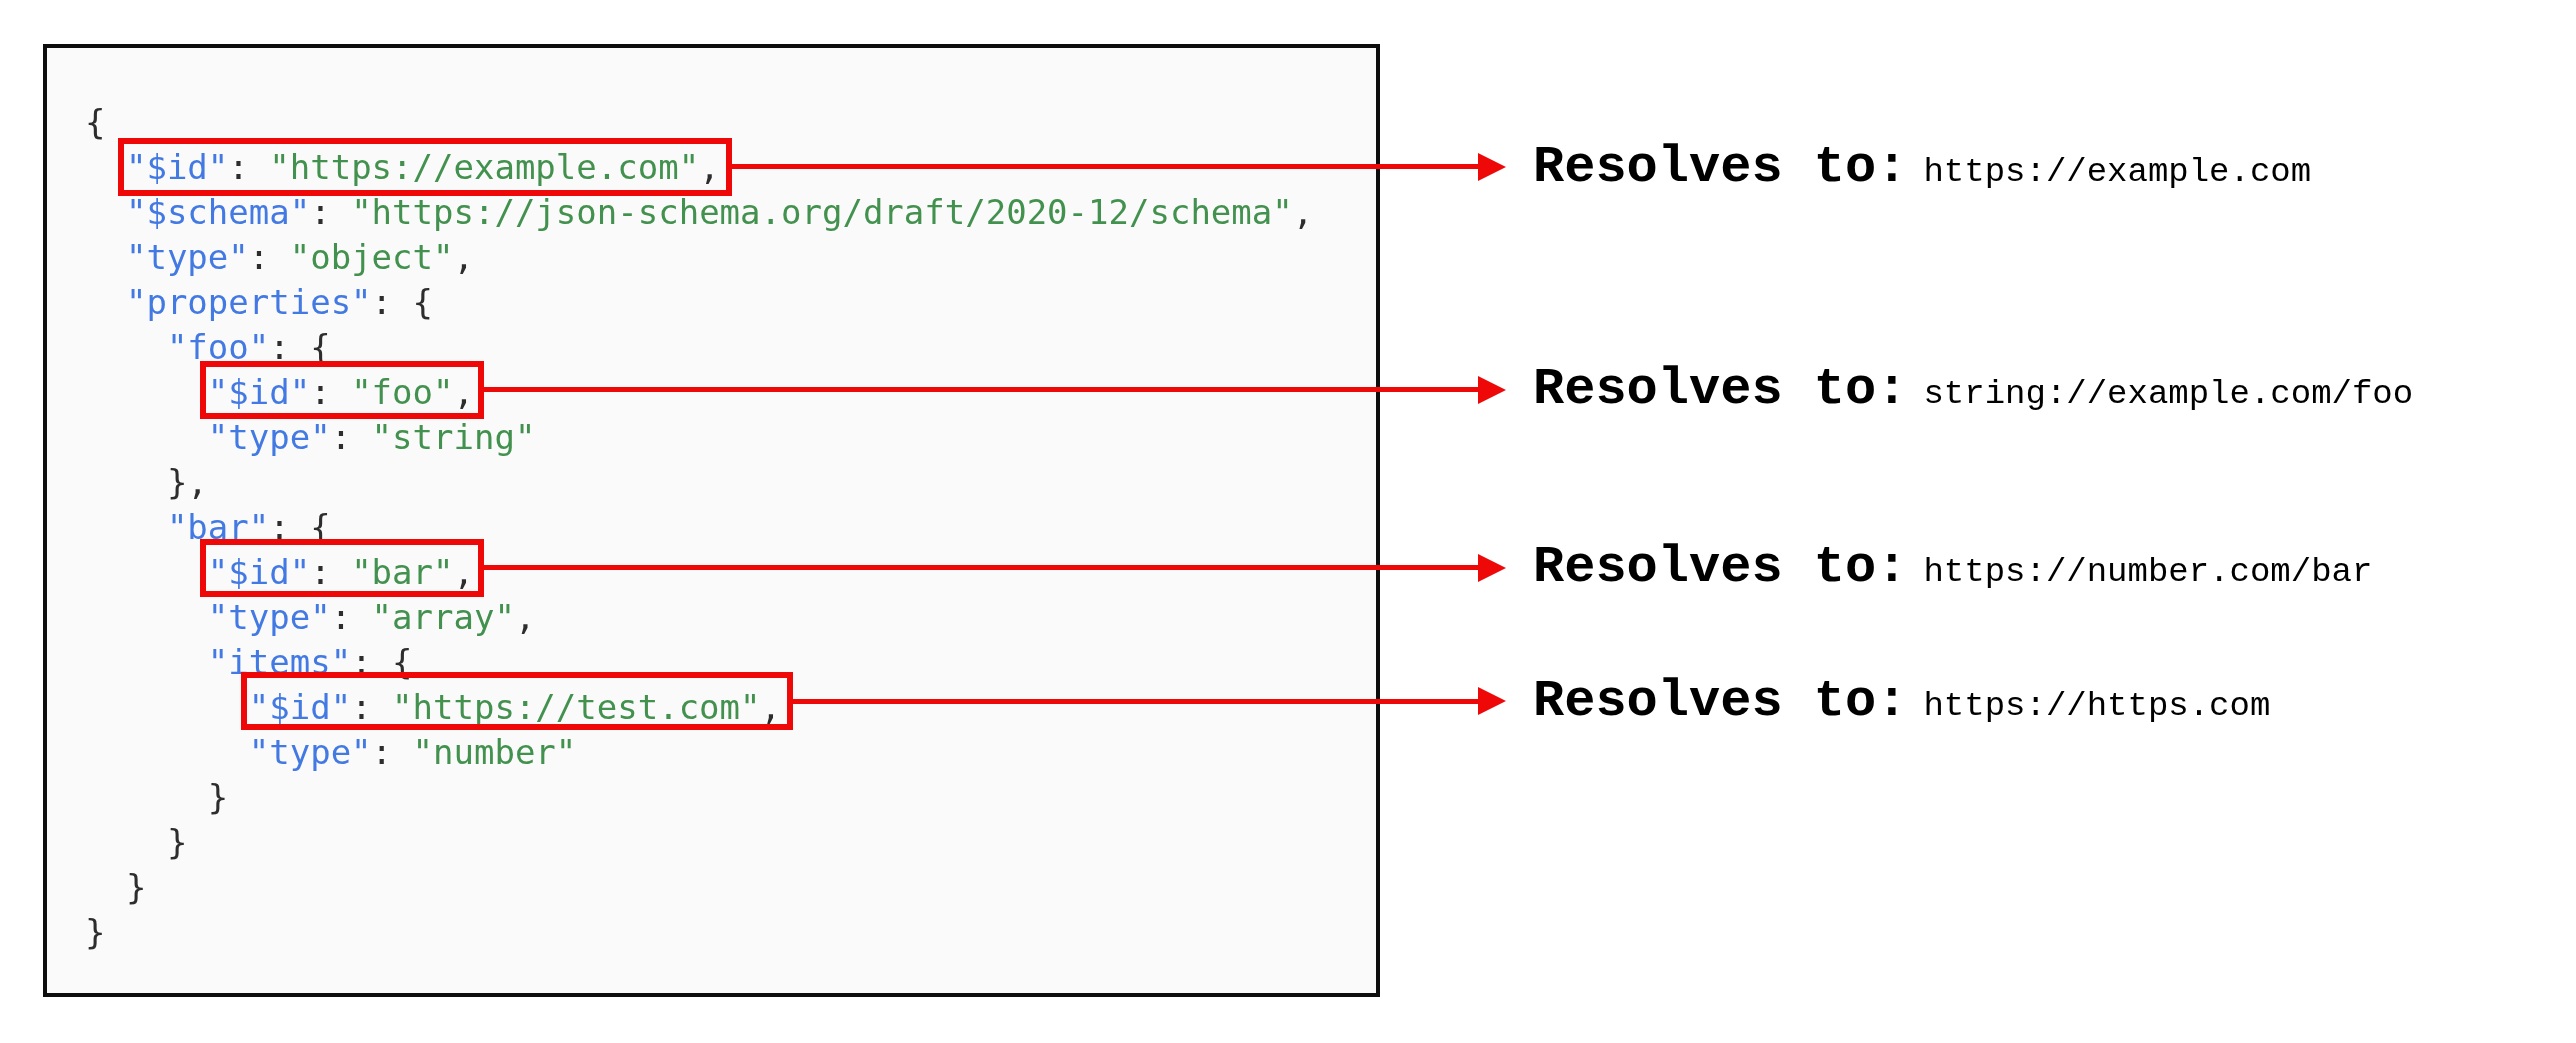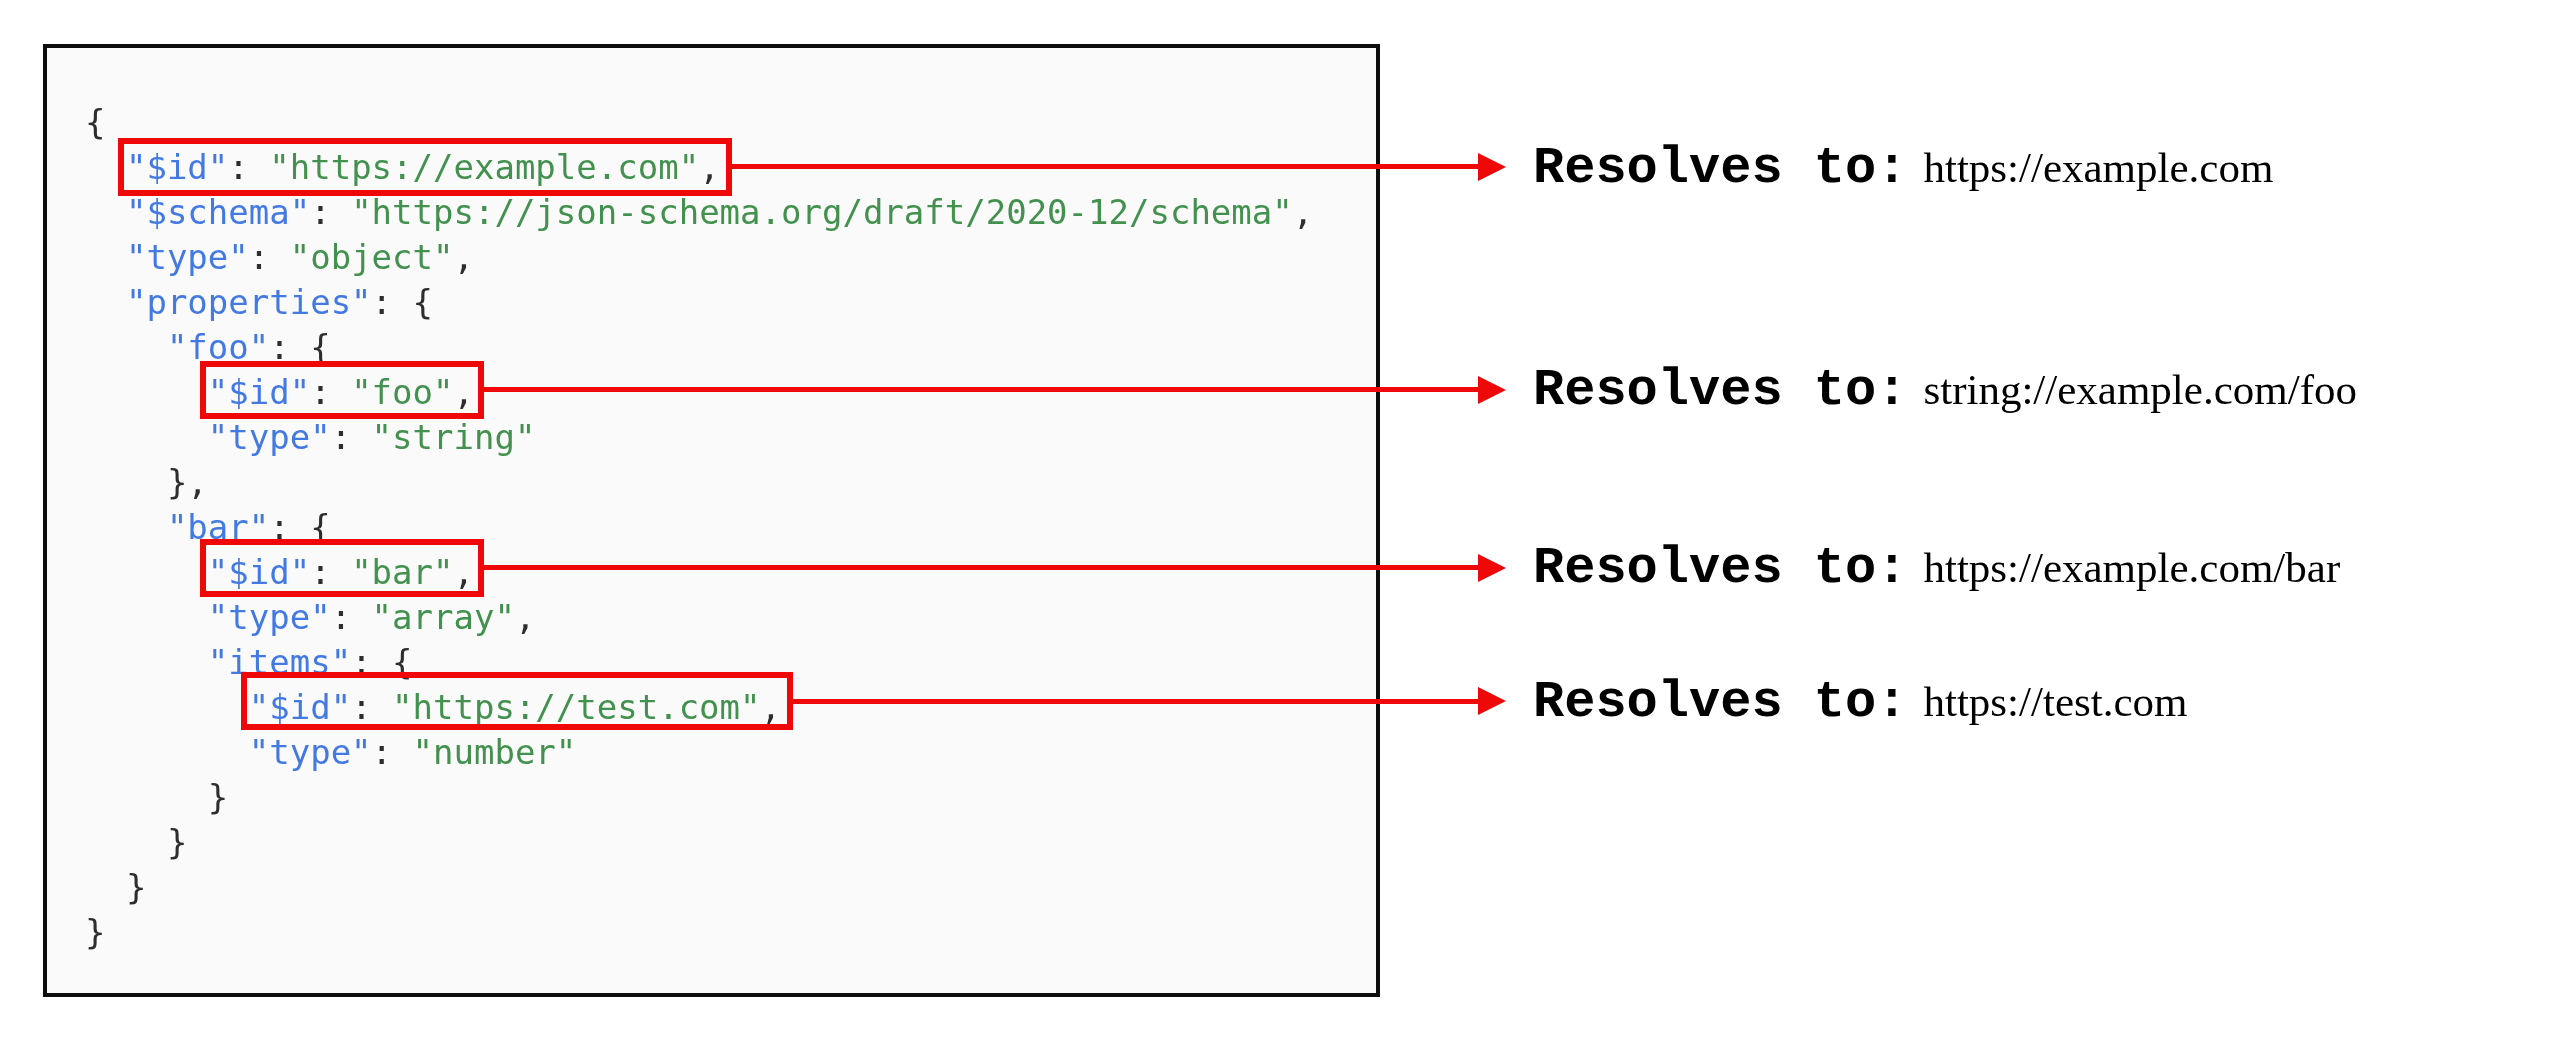--- a/index.html
+++ b/index.html
@@ -77,23 +77,23 @@
     white-space: nowrap;
     line-height: 59px;
     color: var(--label-color);
   }
   .ann-prefix {
     font-family: Liberation Mono, monospace;
     font-weight: 700;
     font-size: 52px;
   }
   .ann-url {
-    font-family: Liberation Serif, serif;
+    font-family: Liberation Mono, monospace;
     font-weight: 400;
-    font-size: 43px;
+    font-size: 34px;
     margin-left: 16px;
   }
 </style>
 </head>
 <body>
 
 <div class="canvas">
   <div class="code-panel">
     <div class="code-block" id="code-block">
         <div class="code-line"><span class="tok-plain">{</span></div>
@@ -122,20 +122,20 @@
       <div class="arrow-shaft" style="left: 730px; top: 164px; width: 749px;"></div>
       <div class="arrow-head" style="left: 1478px; top: 153px;"></div>
       <div class="ann-label" style="left: 1533px; top: 138px;"><span class="ann-prefix">Resolves to:</span><span class="ann-url">https://example.com</span></div>
       <div class="hl-box" style="left: 200px; top: 361px; width: 284px;"></div>
       <div class="arrow-shaft" style="left: 484px; top: 387px; width: 995px;"></div>
       <div class="arrow-head" style="left: 1478px; top: 376px;"></div>
       <div class="ann-label" style="left: 1533px; top: 360px;"><span class="ann-prefix">Resolves to:</span><span class="ann-url">string://example.com/foo</span></div>
       <div class="hl-box" style="left: 200px; top: 539px; width: 284px;"></div>
       <div class="arrow-shaft" style="left: 484px; top: 565px; width: 995px;"></div>
       <div class="arrow-head" style="left: 1478px; top: 554px;"></div>
-      <div class="ann-label" style="left: 1533px; top: 538px;"><span class="ann-prefix">Resolves to:</span><span class="ann-url">https://example.com/bar</span></div>
+      <div class="ann-label" style="left: 1533px; top: 538px;"><span class="ann-prefix">Resolves to:</span><span class="ann-url">https://number.com/bar</span></div>
       <div class="hl-box" style="left: 241px; top: 672px; width: 552px;"></div>
       <div class="arrow-shaft" style="left: 792px; top: 699px; width: 687px;"></div>
       <div class="arrow-head" style="left: 1478px; top: 687px;"></div>
-      <div class="ann-label" style="left: 1533px; top: 672px;"><span class="ann-prefix">Resolves to:</span><span class="ann-url">https://test.com</span></div>
+      <div class="ann-label" style="left: 1533px; top: 672px;"><span class="ann-prefix">Resolves to:</span><span class="ann-url">https://https.com</span></div>
     </div>
 </div>
 
 
 </body></html>

